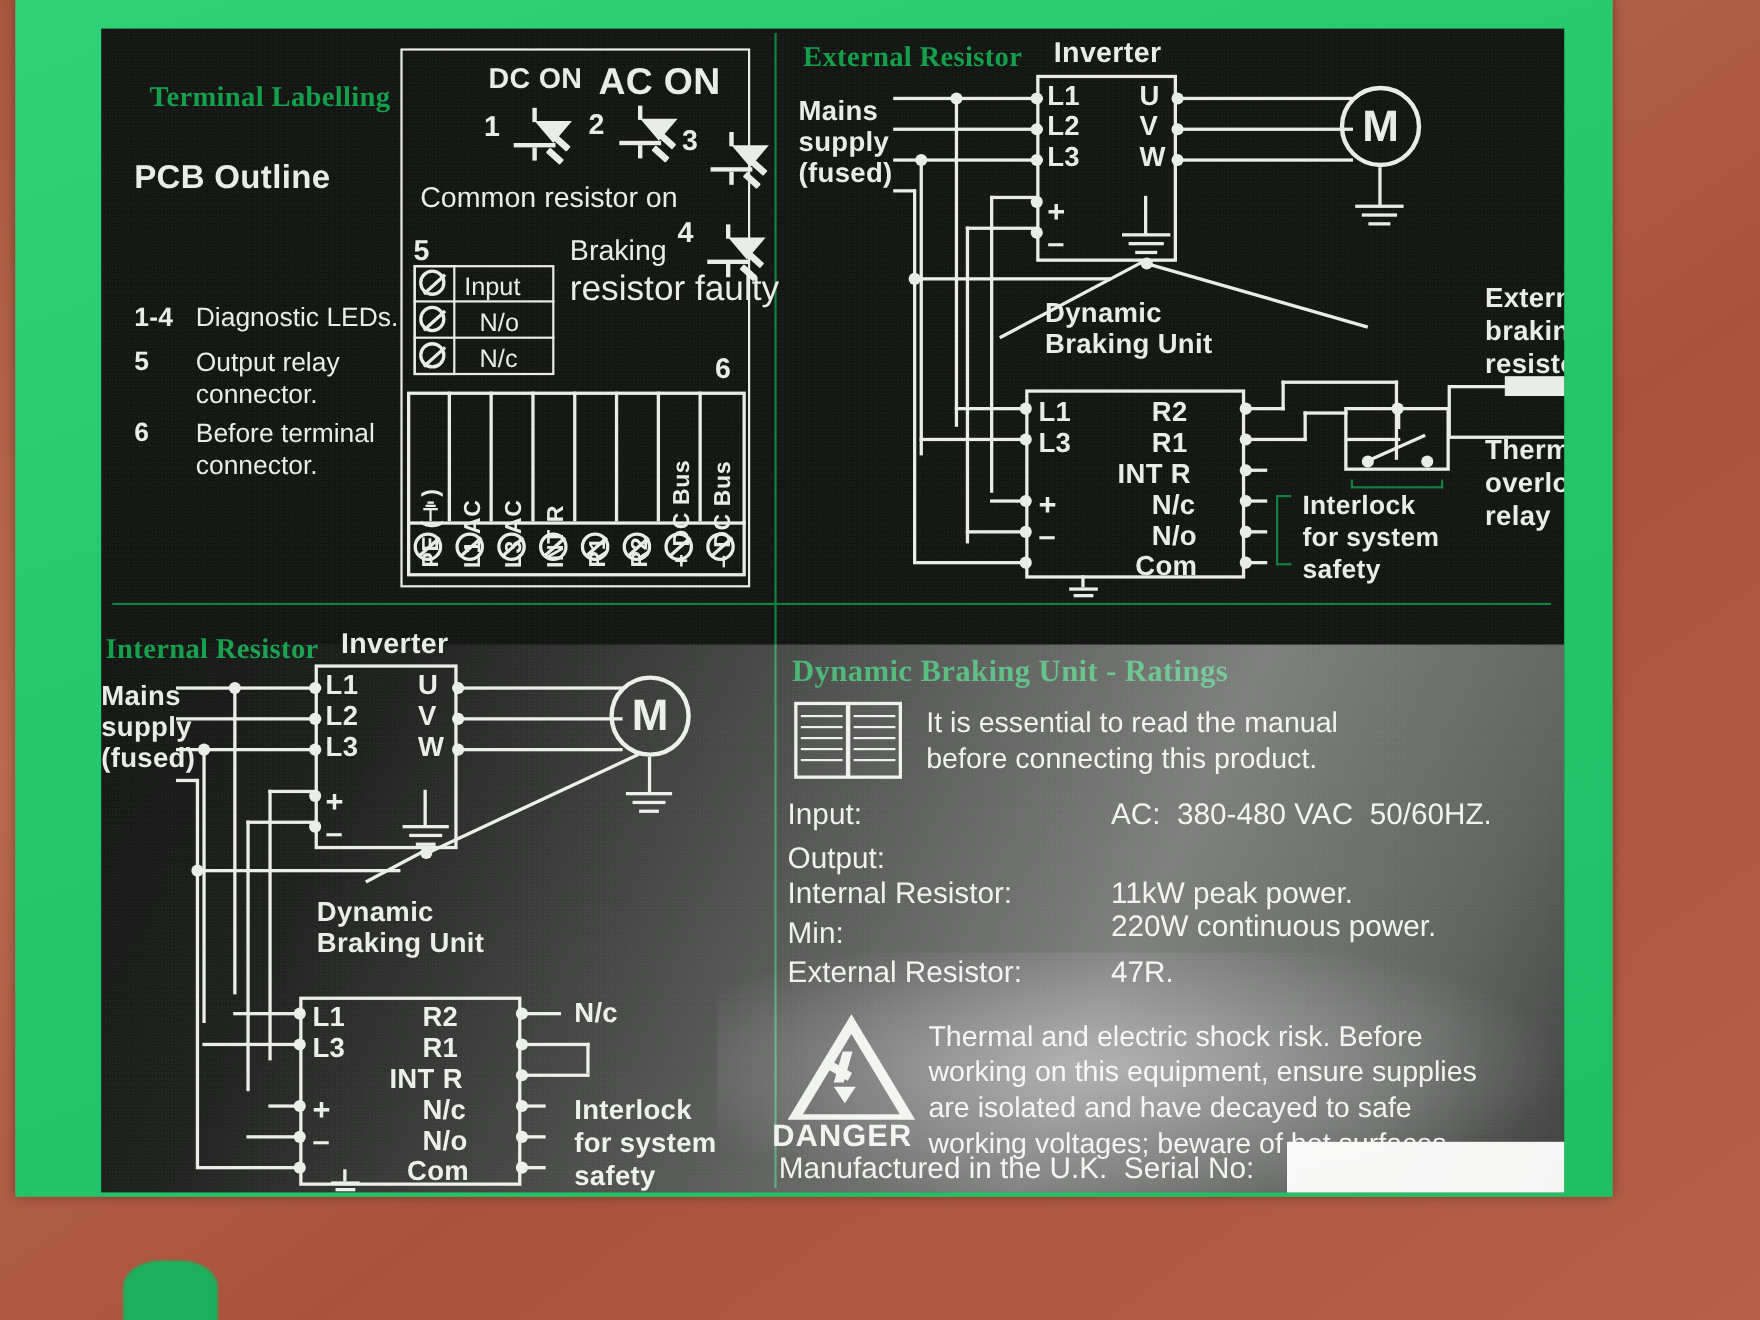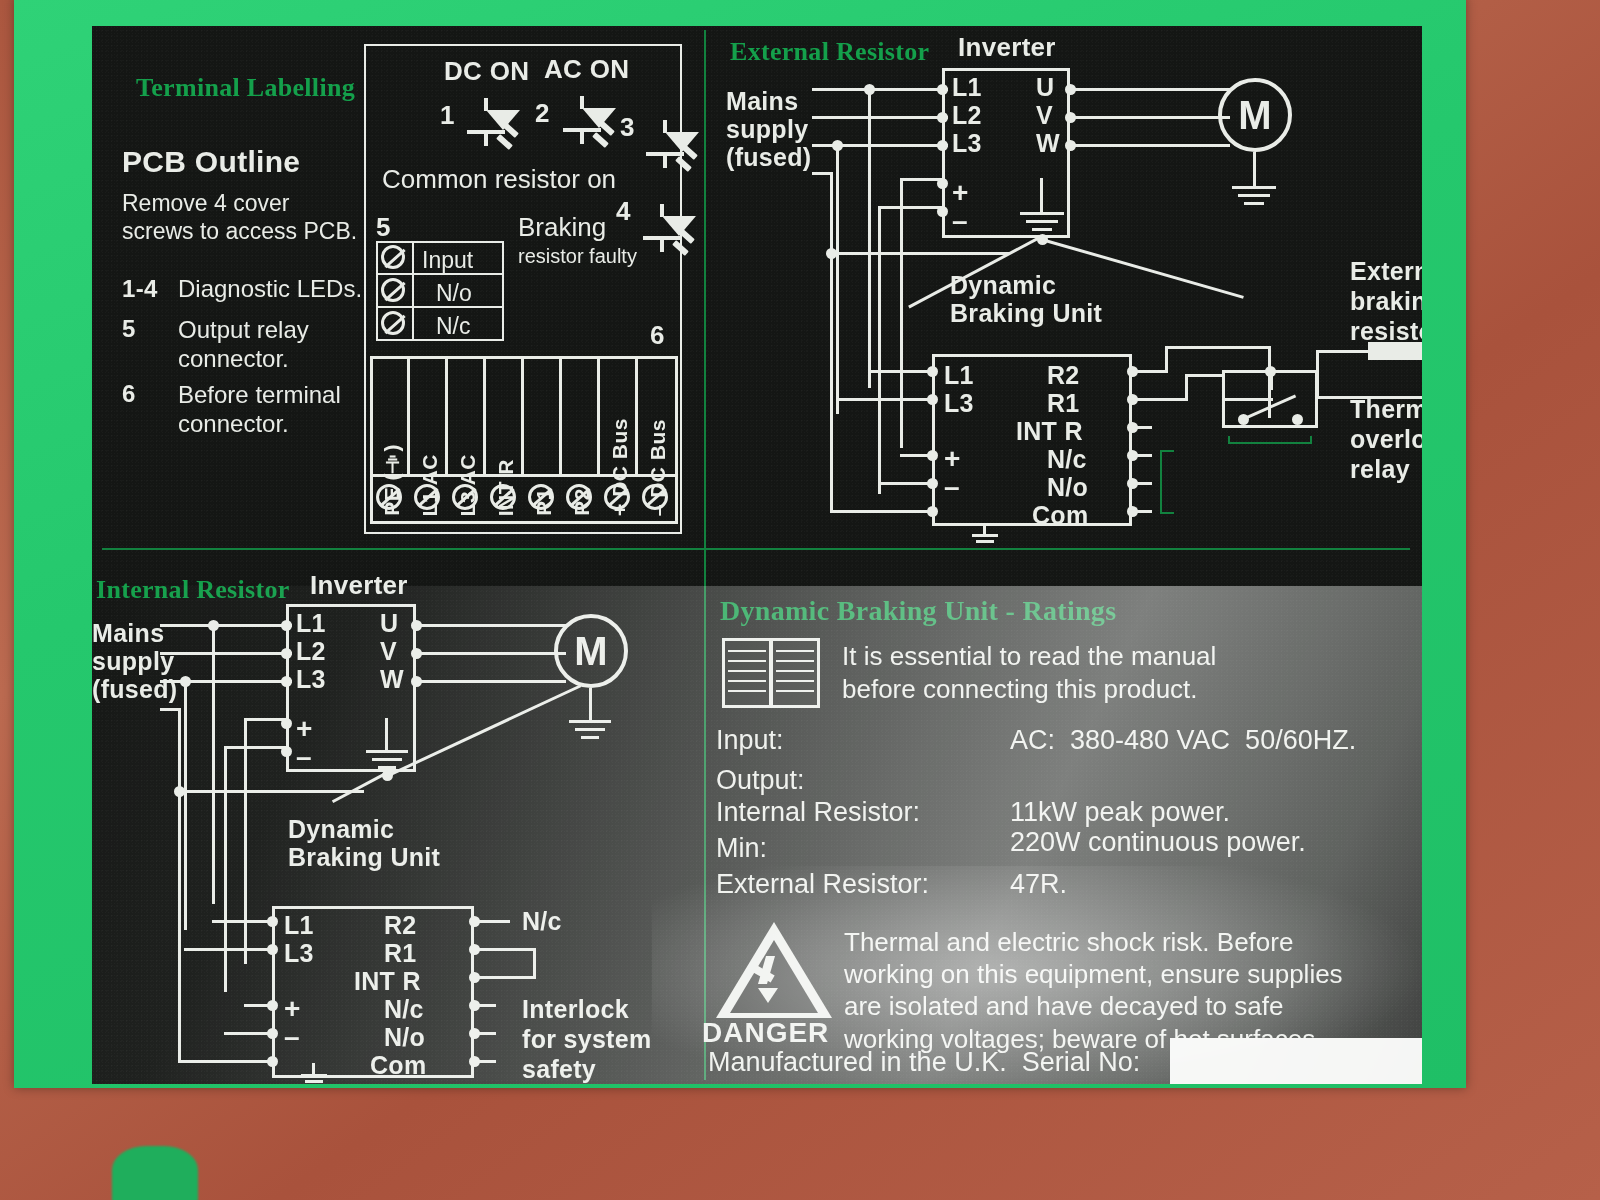--- a/index.html
+++ b/index.html
@@ -123,38 +123,36 @@
 <div id="plate"></div>
 <div id="knob"></div>
 
 <div id="label">
 
   <div class="divh" style="left:10px; top:522px; width:1308px;"></div>
   <div class="divv" style="left:612px; top:4px; height:1050px;"></div>
 
   <div class="t grn hdr" style="left:44px; top:48px; font-size:26px;">Terminal Labelling</div>
   <div class="t hdr" style="left:30px; top:120px; font-size:30px;">PCB Outline</div>
-  <div class="t" style="left:30px; top:164px; font-size:23px; line-height:1.2;">Remove 4 cover
-screws to access PCB.</div>
 
   <div class="t hdr" style="left:30px; top:250px; font-size:24px;">1-4</div>
   <div class="t" style="left:86px; top:250px; font-size:24px;">Diagnostic LEDs.</div>
 
   <div class="t hdr" style="left:30px; top:290px; font-size:24px;">5</div>
   <div class="t" style="left:86px; top:290px; font-size:24px; line-height:1.2;">Output relay
 connector.</div>
 
   <div class="t hdr" style="left:30px; top:355px; font-size:24px;">6</div>
   <div class="t" style="left:86px; top:355px; font-size:24px; line-height:1.2;">Before terminal
 connector.</div>
 
   <div class="boxo" style="left:272px; top:18px; width:318px; height:490px; border-width:2px;"></div>
 
   <div class="t hdr" style="left:352px; top:32px; font-size:26px;">DC ON</div>
-  <div class="t hdr" style="left:452px; top:30px; font-size:26px;">AC ON</div>
+  <div class="t hdr" style="left:452px; top:30px; font-size:34px;">AC ON</div>
 
   <div class="t hdr" style="left:348px; top:76px; font-size:26px;">1</div>
   <div class="led" style="left:394px; top:84px;">
     <div class="stem"></div>
       <div class="tri"></div>
       <div class="bar"></div>
       <div class="stem2"></div>
     <div class="ray1"></div>
       <div class="ray2"></div>
   </div>
@@ -185,21 +183,21 @@
   <div class="led" style="left:570px; top:190px;">
     <div class="stem"></div>
       <div class="tri"></div>
       <div class="bar"></div>
       <div class="stem2"></div>
     <div class="ray1"></div>
       <div class="ray2"></div>
   </div>
 
   <div class="t" style="left:426px; top:188px; font-size:26px;">Braking</div>
-  <div class="t" style="left:426px; top:220px; font-size:20px;">resistor faulty</div>
+  <div class="t" style="left:426px; top:220px; font-size:32px;">resistor faulty</div>
 
   <div class="t hdr" style="left:284px; top:188px; font-size:26px;">5</div>
 
   <div class="boxo" style="left:284px; top:215px; width:128px; height:100px; border-width:2px;"></div>
   <div class="boxo" style="left:284px; top:215px; width:38px; height:100px; border-width:2px;"></div>
   <div class="wh" style="left:284px; top:247px; width:128px; height:2px;"></div>
   <div class="wh" style="left:284px; top:280px; width:128px; height:2px;"></div>
 
   <div class="screw" style="left:289px; top:219px; width:24px;height:24px;"></div>
   <div class="screw" style="left:289px; top:252px; width:24px;height:24px;"></div>
@@ -342,20 +340,23 @@
   <div class="dot" style="left:1035px; top:396px;"></div>
   <div class="dot" style="left:1035px; top:424px;"></div>
   <div class="dot" style="left:1035px; top:452px;"></div>
   <div class="dot" style="left:1035px; top:480px;"></div>
   <div class="wh" style="left:1044px; top:400px; width:16px;"></div>
   <div class="wh" style="left:1044px; top:428px; width:16px;"></div>
   <div class="wh" style="left:1044px; top:456px; width:16px;"></div>
   <div class="wh" style="left:1044px; top:484px; width:16px;"></div>
 
   <div class="boxg" style="left:1068px; top:424px; width:14px; height:64px; border-right:none;"></div>
+  <div class="t hdr" style="left:1092px; top:420px; font-size:24px; line-height:1.2; color:#e9ece7;">Interlock
+for system
+safety</div>
 
   <div class="wh" style="left:1044px; top:344px; width:32px;"></div>
   <div class="wv" style="left:1073px; top:320px; height:27px;"></div>
   <div class="wh" style="left:1073px; top:320px; width:106px;"></div>
   <div class="wh" style="left:1044px; top:372px; width:52px;"></div>
   <div class="wv" style="left:1093px; top:348px; height:27px;"></div>
   <div class="wh" style="left:1093px; top:348px; width:40px;"></div>
 
   <div class="boxo" style="left:1130px; top:344px; width:96px; height:58px;"></div>
   <div class="wv" style="left:1178px; top:346px; height:18px;"></div>

